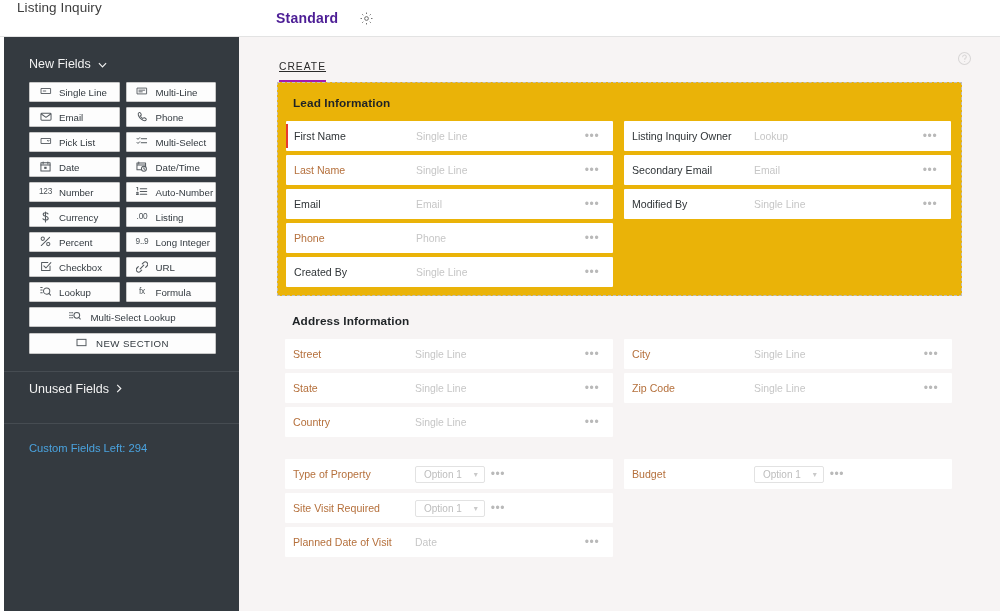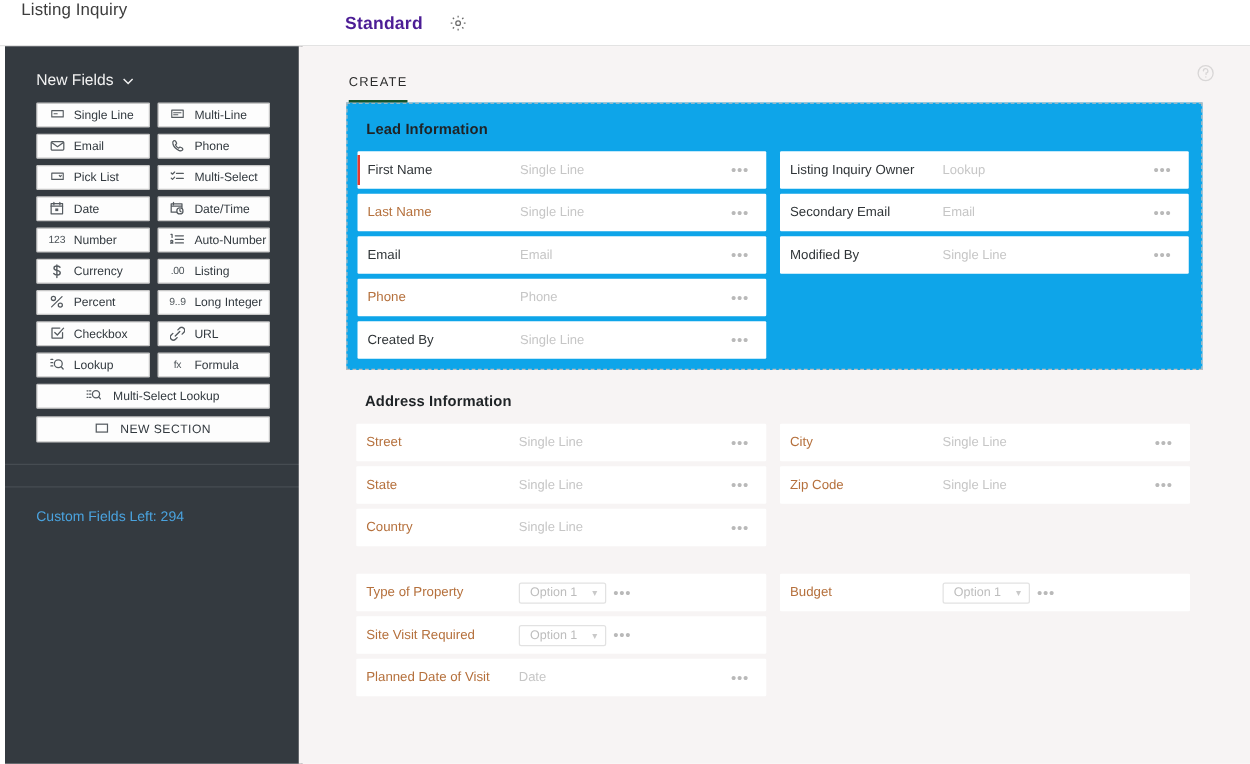--- a/index.html
+++ b/index.html
@@ -97,36 +97,37 @@
     width: 761px; height: 574px;
     background: #f7f4f4;
     overflow: hidden;
   }
   .tabbar {
     height: 45px; display: flex; align-items: flex-end;
     padding-left: 40px; position: relative;
   }
   .tab {
     font-size: 10.3px; letter-spacing: 1px; color: #2b2b2b;
-    padding-bottom: 8px; border-bottom: 2px solid #14532d;
+    padding-bottom: 8px; border-bottom: 2px solid #a21caf;
     cursor: pointer;
+    text-decoration: underline;
   }
   .help-icon {
     position: absolute; right: 28px; top: 14px;
     width: 15px; height: 15px; cursor: pointer; opacity: .28;
   }
 
   .canvas { padding: 0 38px 0 38px; }
 
   .section {
     margin-bottom: 5px; padding: 9px 10px 8px 8px;
   }
   .section.selected {
     border: 1px dashed #bdbdbd;
-    background: #0ea5e9;
+    background: #eab308;
   }
   .section-title {
     font-size: 11.8px; color: #1f2326; font-weight: bold;
     padding: 4px 0 11px 7px; letter-spacing: .1px;
   }
   .rows {
     display: grid; grid-template-columns: 1fr 1fr;
     grid-auto-flow: column;
     column-gap: 11px; row-gap: 4px;
   }
@@ -361,20 +362,28 @@
     <span class="fico">
       <svg width="11" height="9" viewBox="0 0 12 10" fill="none" stroke="#555b60" stroke-width="1.1">
           <rect x="1" y="1.5" width="10" height="7"></rect>
         </svg>
     </span>
     <span>NEW SECTION</span>
   </div>
 
   <div class="sidebar-divider"></div>
 
+  <div class="unused-row">
+    <span>Unused Fields</span>
+    <span class="chev-right">
+      <svg width="6" height="9" viewBox="0 0 6 10" fill="none" stroke="#f2f2f2" stroke-width="1.3">
+          <path d="M1 1l4 4-4 4"></path>
+        </svg>
+    </span>
+  </div>
 
   <div class="sidebar-divider"></div>
 
   <div class="custom-left">Custom Fields Left: 294</div>
 </div>
 
 <div class="main">
   <div class="tabbar">
     <div class="tab">CREATE</div>
     <div class="help-icon">

